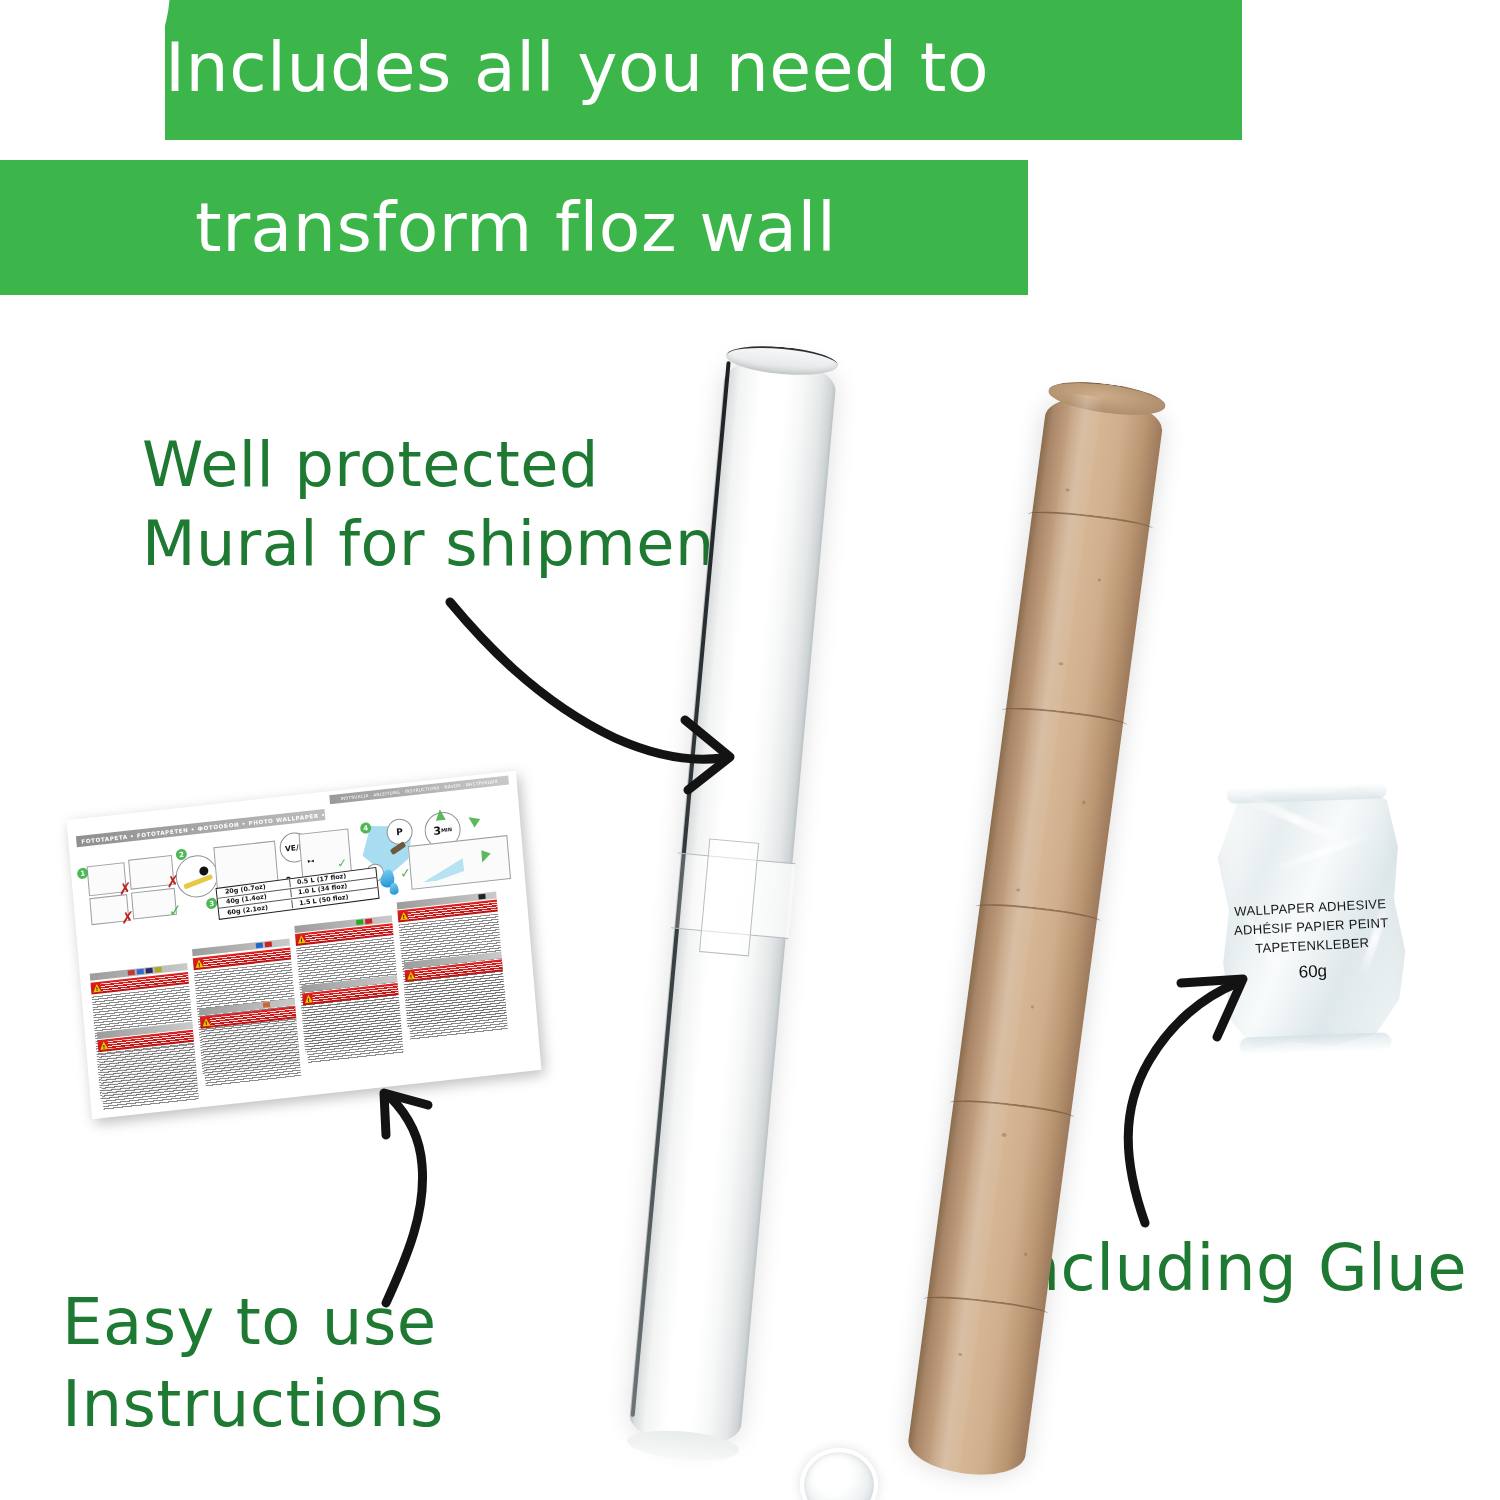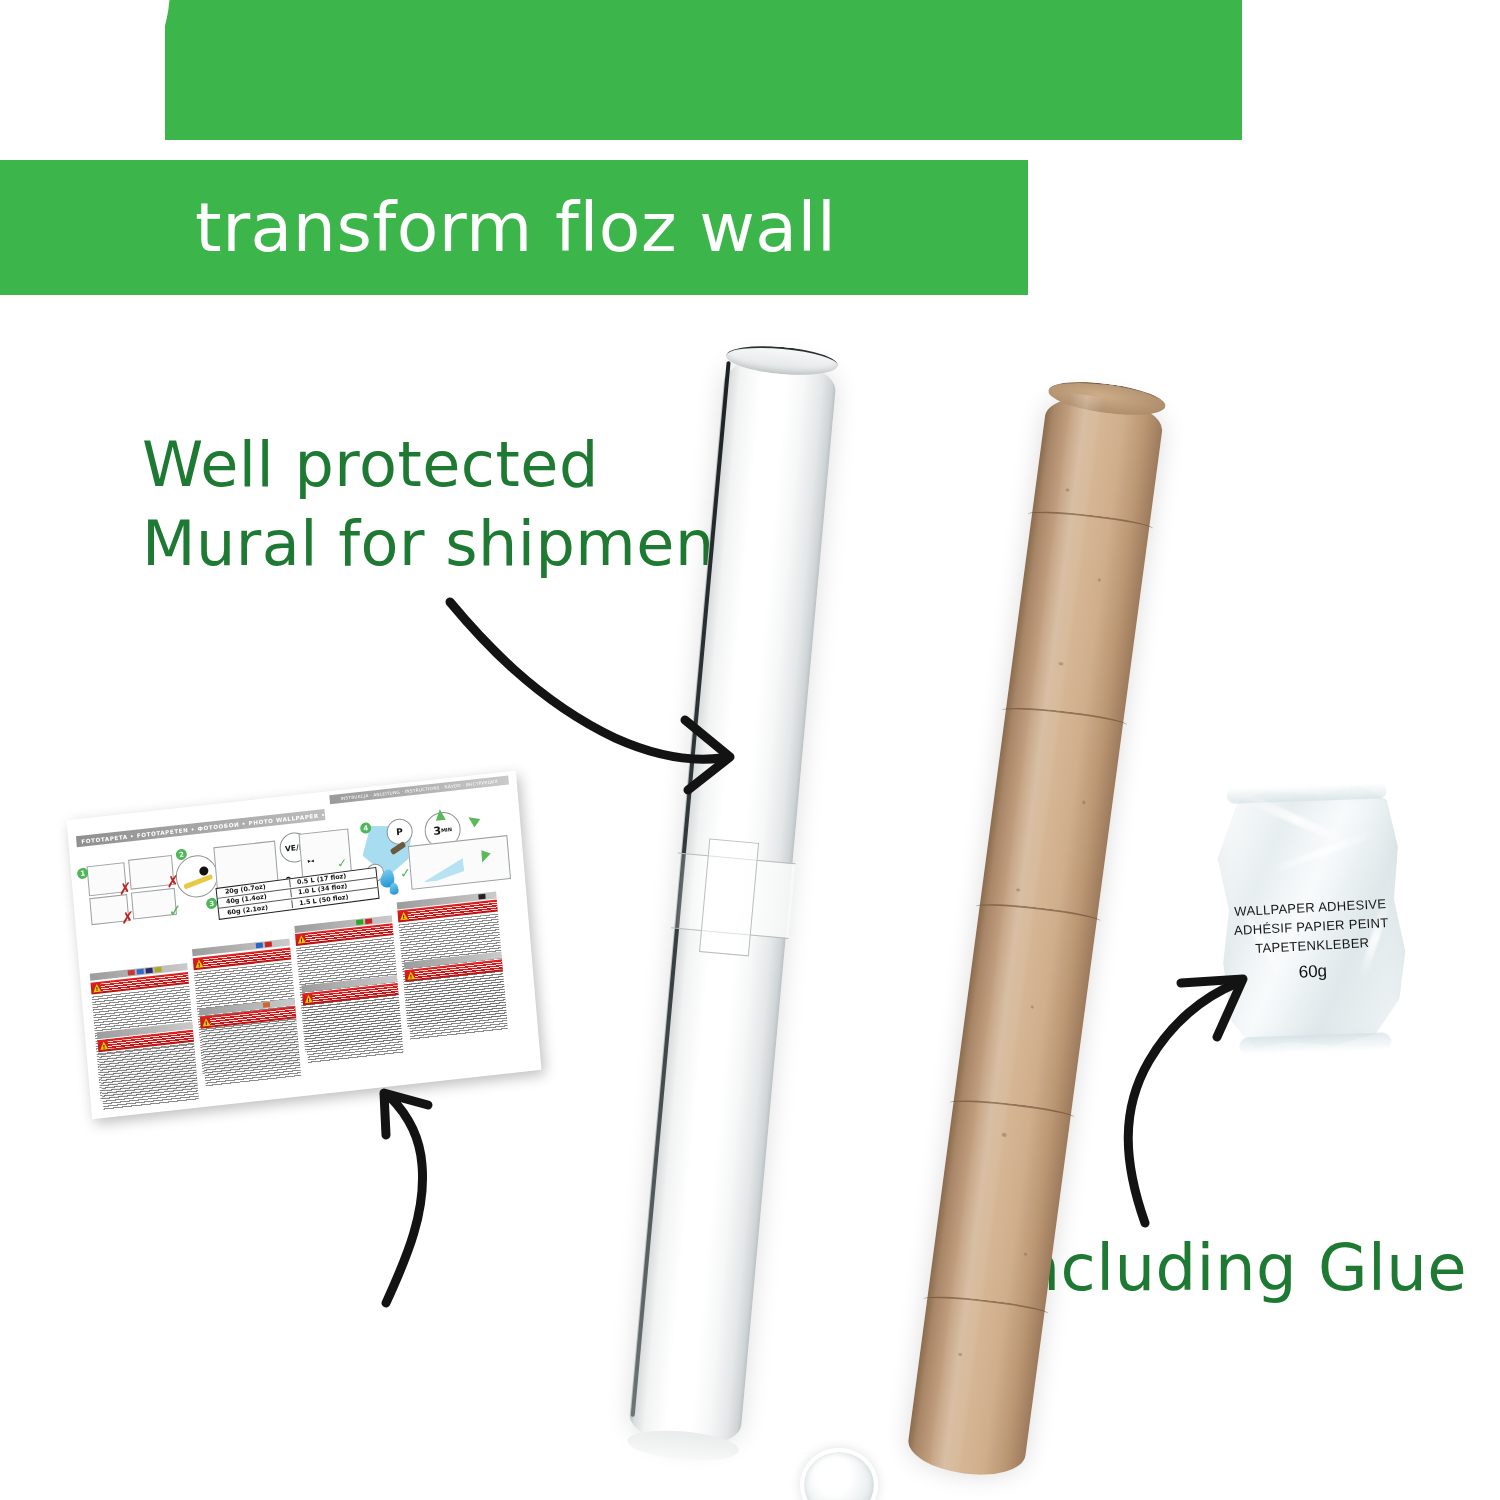--- a/index.html
+++ b/index.html
@@ -326,28 +326,31 @@
   
   .arrow-svg { position:absolute; overflow:visible; }
 </style>
 </head>
 <body>
 
 <div class="stage">
 
   <div class="banner" id="banner-1">
     <div class="corner-mask"></div>
+    <span>Includes all you need to</span>
   </div>
 
   <div class="banner" id="banner-2">
     <span>transform floz wall</span>
   </div>
 
   <div class="script-head" id="head-well">Well protected
 Mural for shipment</div>
+  <div class="script-head" id="head-easy">Easy to use
+Instructions</div>
   <div class="script-head" id="head-glue">Including Glue</div>
 
   <div id="tube-kraft">
     <div class="kraft-top"></div>
     <div class="kraft-shine"></div>
     <div class="seam" style="top:118px;"></div>
     <div class="seam" style="top:316px;"></div>
     <div class="seam" style="top:514px;"></div>
     <div class="seam" style="top:712px;"></div>
     <div class="seam" style="top:910px;"></div>

